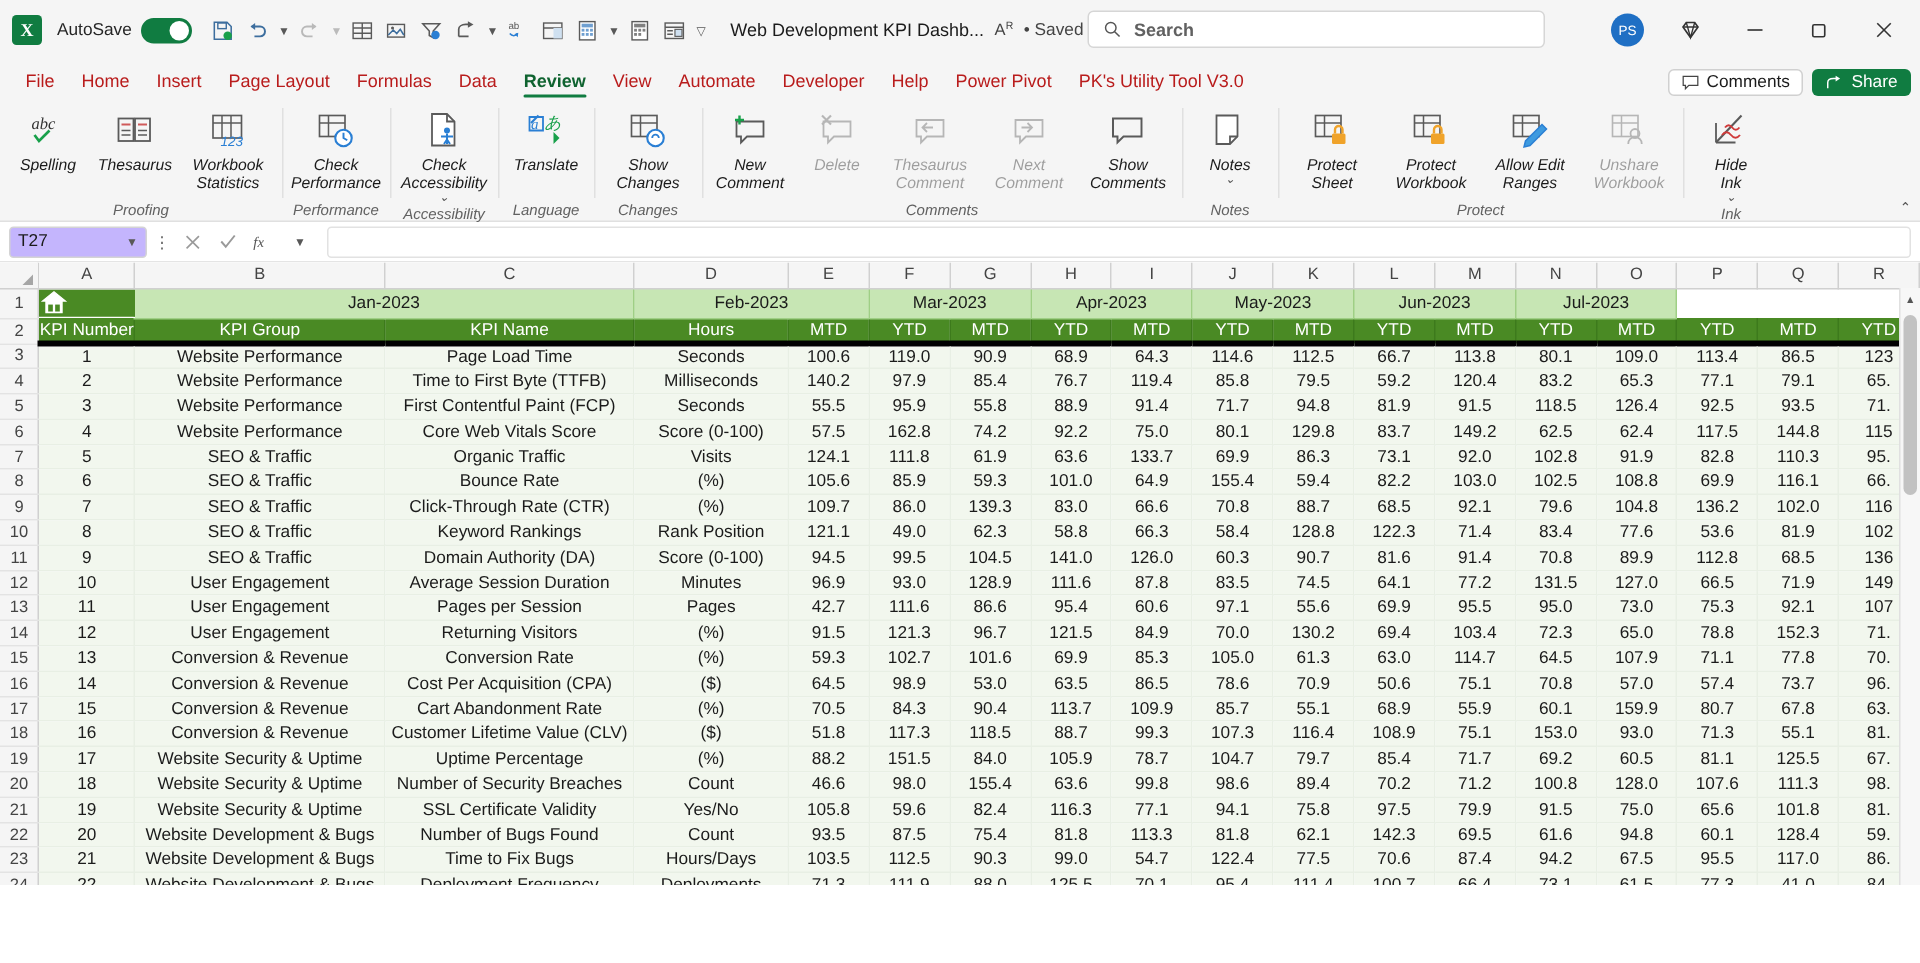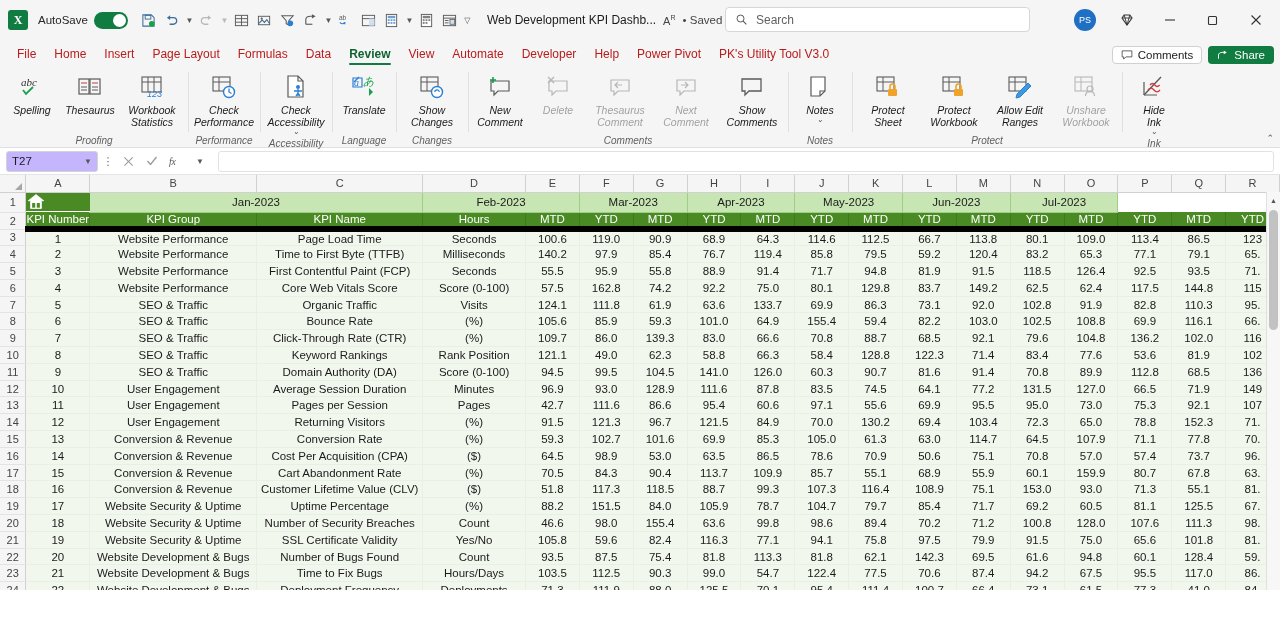--- a/index.html
+++ b/index.html
@@ -42,21 +42,21 @@
   .qat-caret { width: 11px; height: 24px; display:flex; align-items:center; justify-content:center; cursor:pointer; }
   .caret-g { font-size: 8px; color: #585858; }
   .doc-title {
     font-size: 12px; color: #1b1b1b; margin-left: 14px; white-space: nowrap;
     cursor: pointer;
   }
   .title-meta { font-size: 11.5px; color: #444; margin-left: 7px; white-space: nowrap; cursor: pointer;}
   .search-box {
     position: absolute; left: 725px; top: 7px; width: 305px; height: 25px;
     background: #ffffff; border: 1px solid #d6d6d6; border-radius: 4px;
-    display: flex; align-items: center; padding: 0 9px; cursor: text;
+    display: flex; align-items: center; padding: 0 9px; cursor: text; font-weight: bold;
   }
   .search-box .ph { font-size: 12px; color: #616161; margin-left: 8px; }
   .tb-right { position: absolute; right: 4px; top: 0; height: 40px; display: flex; align-items: center; gap: 2px;}
   .avatar {
     width: 22px; height: 22px; border-radius: 50%; background: #1f6fc4; color: #fff;
     font-size: 9px; display: flex; align-items: center; justify-content: center;
     margin-right: 8px; cursor: pointer;
   }
   .win-btn { width: 41px; height: 40px; display: flex; align-items: center; justify-content: center; cursor: pointer; }
 
@@ -162,21 +162,21 @@
 
   .banner {
     background: #4a8a24; border-right: 1px solid #4a8a24; border-bottom: 1px solid #4a8a24;
   }
   .month {
     background: #c7e6b4; border-right: 1px solid #9fcf85; border-bottom: 1px solid #9fcf85;
     font-size: 11.5px; font-weight: bold; color: #1b1b1b; text-align: center;
   }
   .hdr {
     background: #4a8a24; color: #ffffff; font-size: 11.5px; font-weight: bold;
-    text-align: center; border-right: 1px solid #3d7a1c; border-bottom: 6px solid #000000;
+    text-align: center; border-right: 1px solid #3d7a1c; border-bottom: 4px solid #000000;
   }
   .home-ico { display:flex; align-items:center; padding-left: 8px; cursor: pointer;}
 
   .scrollbar-v {
     position: absolute; right: 0; top: 17px; bottom: 0; width: 14px;
     background: #f7f7f7; border-left: 1px solid #e0e0e0;
   }
   .sb-thumb { position: absolute; left: 2px; right: 2px; top: 18px; height: 120px; background: #c2c2c2; border-radius: 5px; cursor: pointer;}
   .sb-arrow { position: absolute; left: 0; right: 0; height: 16px; display: flex; align-items: center; justify-content: center; font-size: 7px; color: #555; cursor: pointer;}
 </style>

